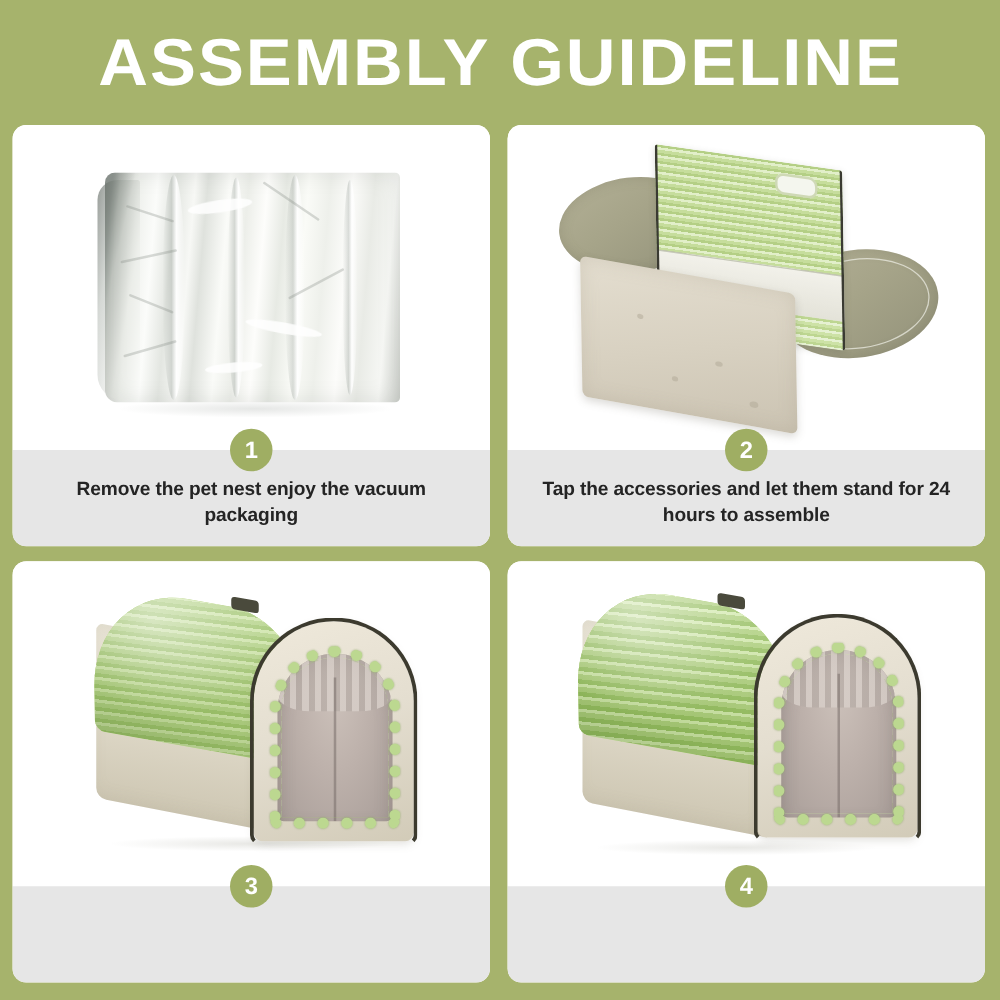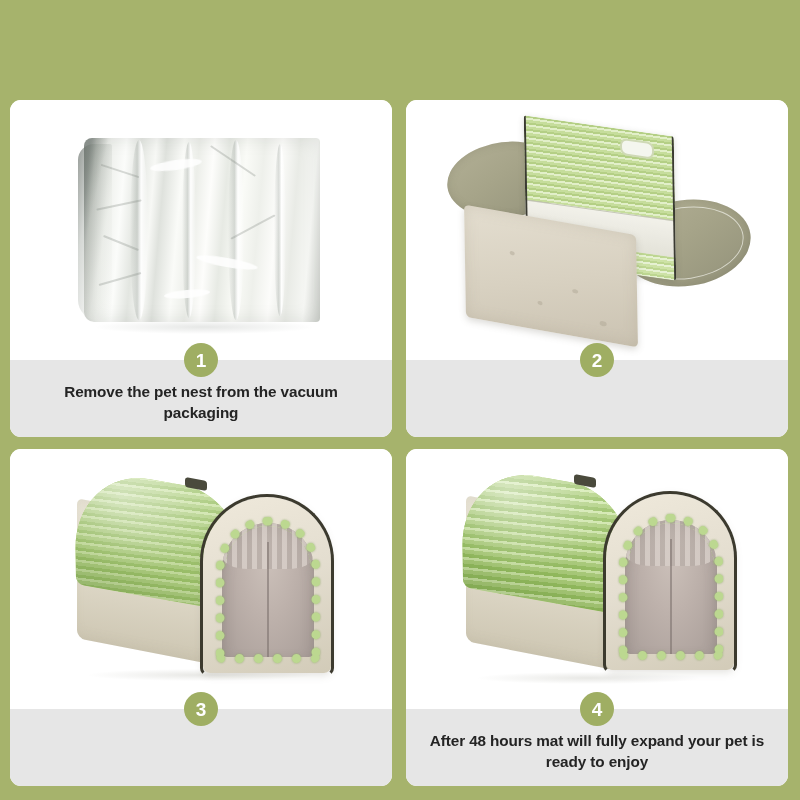--- a/index.html
+++ b/index.html
@@ -408,20 +408,23 @@
         #d4ebae 3.5px 6px,
         #aed07c 6px 10px);
   }
   .expanded .h-side { height: 146px; }
 </style>
 </head>
 <body>
 
 <div class="page">
 
+  <div class="title-bar">
+    <div class="title">ASSEMBLY GUIDELINE</div>
+  </div>
 
   <div class="grid">
 
     <div class="card">
       <div class="photo">
         <div class="bag-wrap">
           <div class="bag-shadow"></div>
           <div class="bag-body"></div>
           <div class="bag-leftedge"></div>
           <div class="bag-fold" style="left:52px;  top:10px; width:18px; height:180px;"></div>
@@ -434,21 +437,21 @@
           <div class="bag-crease" style="left:20px; top:148px; width:44px; height:2px; transform:rotate(-16deg);"></div>
           <div class="bag-crease" style="left:128px; top:30px; width:54px; height:2px; transform:rotate(34deg);"></div>
           <div class="bag-crease" style="left:150px; top:96px; width:50px; height:2px; transform:rotate(-28deg);"></div>
           <div class="bag-hl" style="left:72px;  top:30px;  width:52px; height:10px; transform:rotate(-8deg);"></div>
           <div class="bag-hl" style="left:118px; top:128px; width:62px; height:9px;  transform:rotate(10deg);"></div>
           <div class="bag-hl" style="left:86px;  top:160px; width:46px; height:8px;  transform:rotate(-5deg);"></div>
         </div>
       </div>
       <div class="caption">
         <div class="badge">1</div>
-        <div class="caption-text">Remove the pet nest from the vacuum packaging</div>
+        <div class="caption-text">Remove the pet nest enjoy the vacuum packaging</div>
       </div>
     </div>
 
     <div class="card">
       <div class="photo">
         <div class="flat-wrap">
           <div class="flap flap-left"></div>
           <div class="flap flap-right">
             <div class="flap-seam" style="inset:7px;"></div>
           </div>
@@ -463,20 +466,21 @@
           <div class="mat">
             <div class="mat-fleck" style="left:26%; top:34%; width:5px; height:4px;"></div>
             <div class="mat-fleck" style="left:62%; top:58%; width:6px; height:4px;"></div>
             <div class="mat-fleck" style="left:78%; top:82%; width:7px; height:5px;"></div>
             <div class="mat-fleck" style="left:42%; top:74%; width:5px; height:4px;"></div>
           </div>
         </div>
       </div>
       <div class="caption">
         <div class="badge">2</div>
+        <div class="caption-text">Tap the accessories and let them stand for 24 hours to assemble</div>
       </div>
     </div>
 
     <div class="card">
       <div class="photo">
         <div class="house-wrap">
           <div class="h-shadow"></div>
           <div class="h-side"></div>
           <div class="h-roof">
             <div class="h-roof-ribs"></div>
@@ -515,18 +519,17 @@
               <div class="h-door-fur"></div>
               <div class="h-door-split"></div>
             </div>
             <div class="h-trim-beads"></div>
             <div class="h-trim-ring"></div>
           </div>
         </div>
       </div>
       <div class="caption">
         <div class="badge">4</div>
-        <div class="caption-text">After 48 hours mat will fully expand your pet is ready to enjoy</div>
       </div>
     </div>
 
   </div>
 </div>
 
 </body></html>

